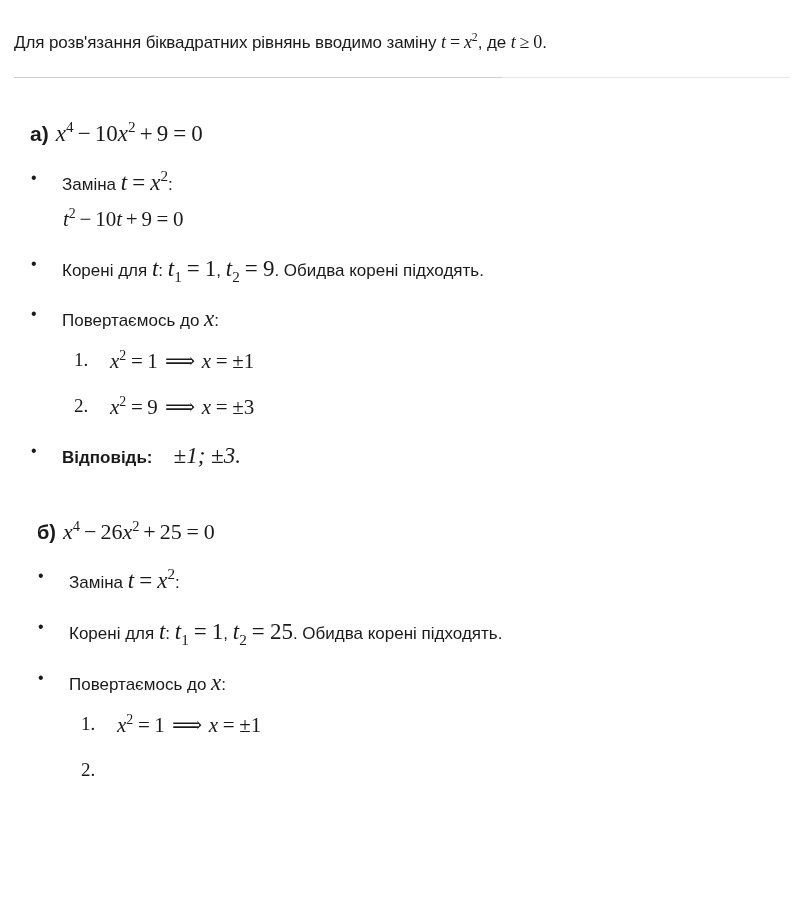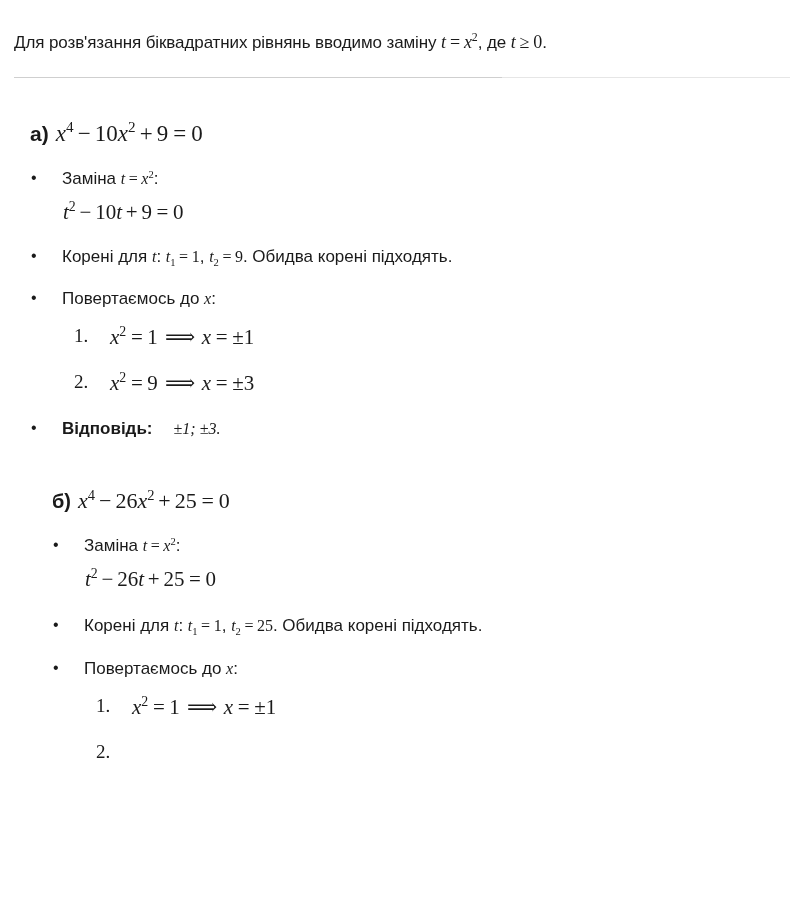--- a/index.html
+++ b/index.html
@@ -80,21 +80,21 @@
   }
   .divider-b {
     left: 488px;
     right: 0;
     background: #e6e6e6;
   }
 
   
   .section { padding-top: 26px; }
   .section.part-a { padding-left: 14px; }
-  .section.part-b { padding-left: 36px; padding-top: 32px; }
+  .section.part-b { padding-left: 21px; padding-top: 32px; }
 
   .section-heading {
     font-size: 21px;
     font-weight: 700;
     white-space: nowrap;
     margin: 16px;
     line-height: 1.2;
   }
   .section.part-b .section-heading { font-size: 20px; }
   .section-heading .label {
@@ -125,21 +125,21 @@
   ul.steps > li::before {
     content: "\2022";
     position: absolute;
     left: 17px;
     top: 0;
     font-size: 16px;
     line-height: 1.3;
     color: #1a1a1a;
   }
   li .step-text { white-space: nowrap; }
-  li .step-text .math { font-size: 16px; }
+  li .step-text .math { font-size: 23px; }
   li.answer .step-text { font-weight: 700; }
   li.answer .step-text .math { font-weight: 400; margin-left: 17px; }
   li.answer .answer-label { padding-right: 4px; }
 
   
   .eq-line {
     margin-top: 9px;
     padding-left: 1px;
     white-space: nowrap;
   }
@@ -230,23 +230,20 @@
 <section class="section part-b">
   <h2 class="section-heading">
     <span class="label">б)</span><span class="math"><span>x</span><sup>4</sup><span class="op">−</span><span class="num">26</span><span>x</span><sup>2</sup><span class="op">+</span><span class="num">25</span><span class="rel">=</span><span class="num">0</span></span>
   </h2>
 
   <ul class="steps">
 
     <li>
       <span class="step-text"><span>Заміна</span>
         <span class="math"><span>t</span><span class="rel">=</span><span>x</span><sup>2</sup></span><span>:</span></span>
-      <div class="eq-line">
-        <span class="math"><span>t</span><sup>2</sup><span class="op">−</span><span class="num">26</span><span>t</span><span class="op">+</span><span class="num">25</span><span class="rel">=</span><span class="num">0</span></span>
-      </div>
     </li>
 
     <li>
       <span class="step-text"><span>Корені для</span>
         <span class="math"><span>t</span></span><span>:</span>
         <span class="math"><span>t</span><sub>1</sub><span class="rel">=</span><span class="num">1</span></span><span>,</span>
         <span class="math"><span>t</span><sub>2</sub><span class="rel">=</span><span class="num">25</span></span><span>. Обидва корені підходять.</span></span>
     </li>
 
     <li>

